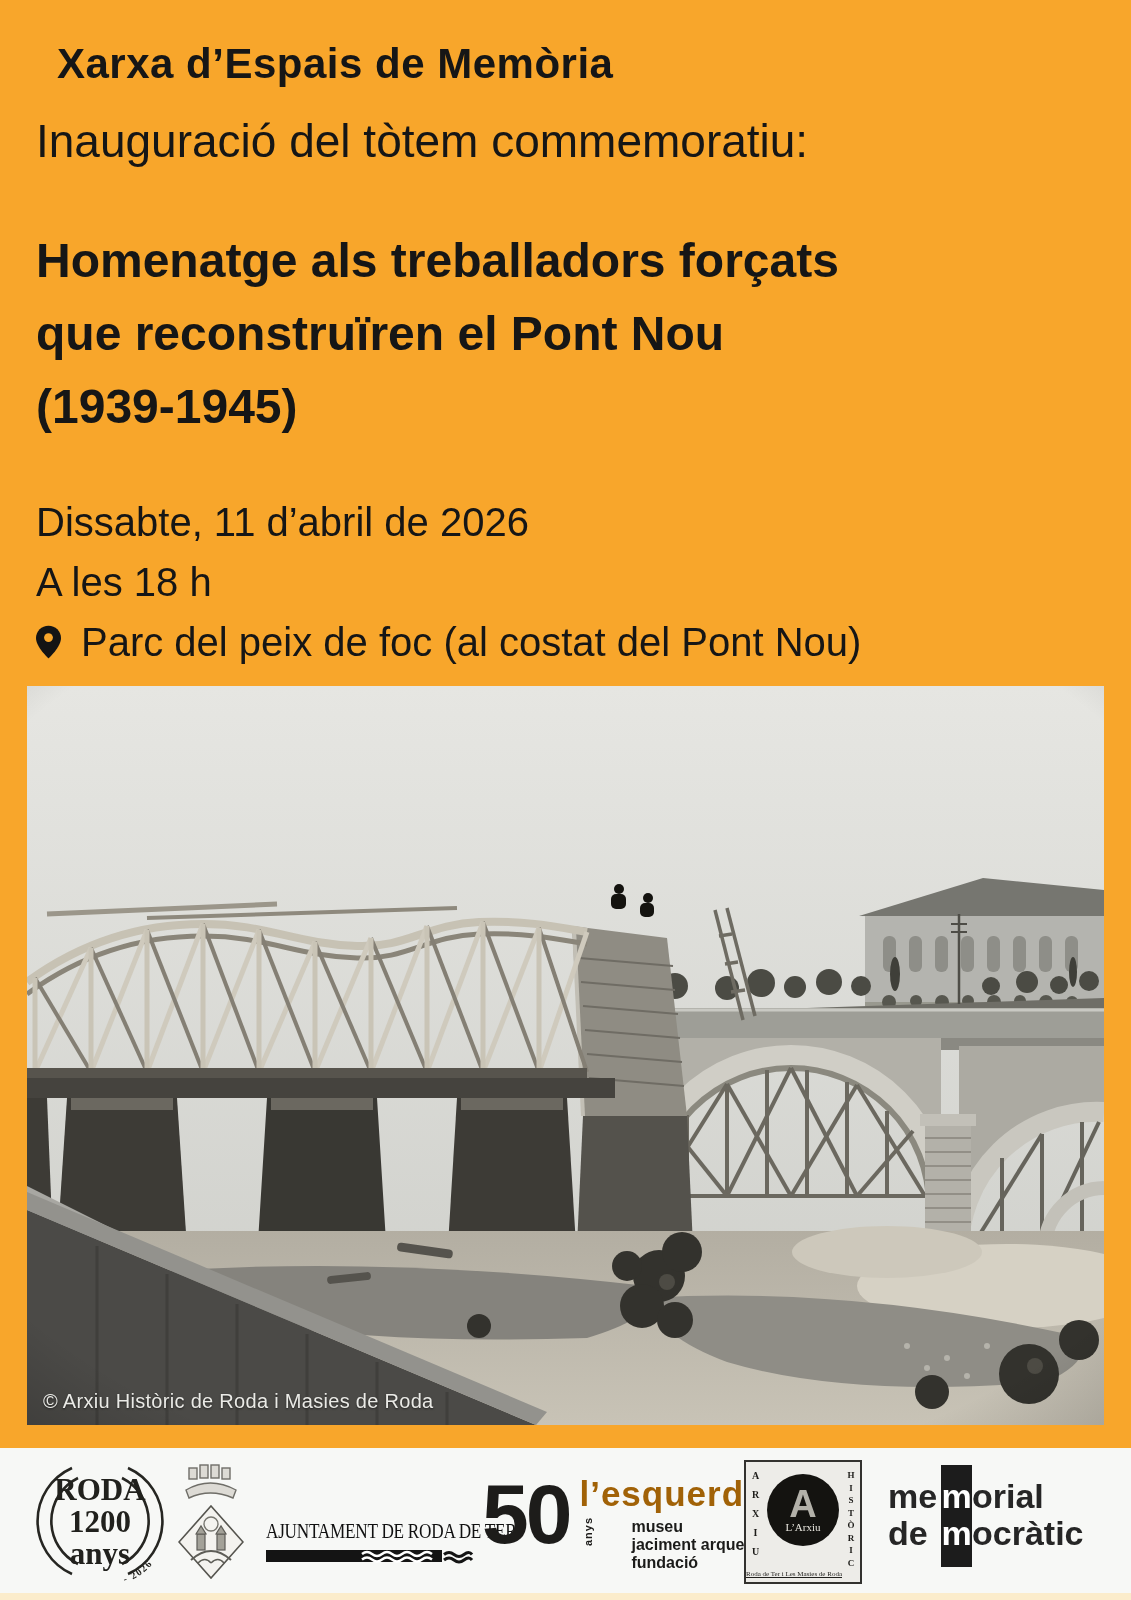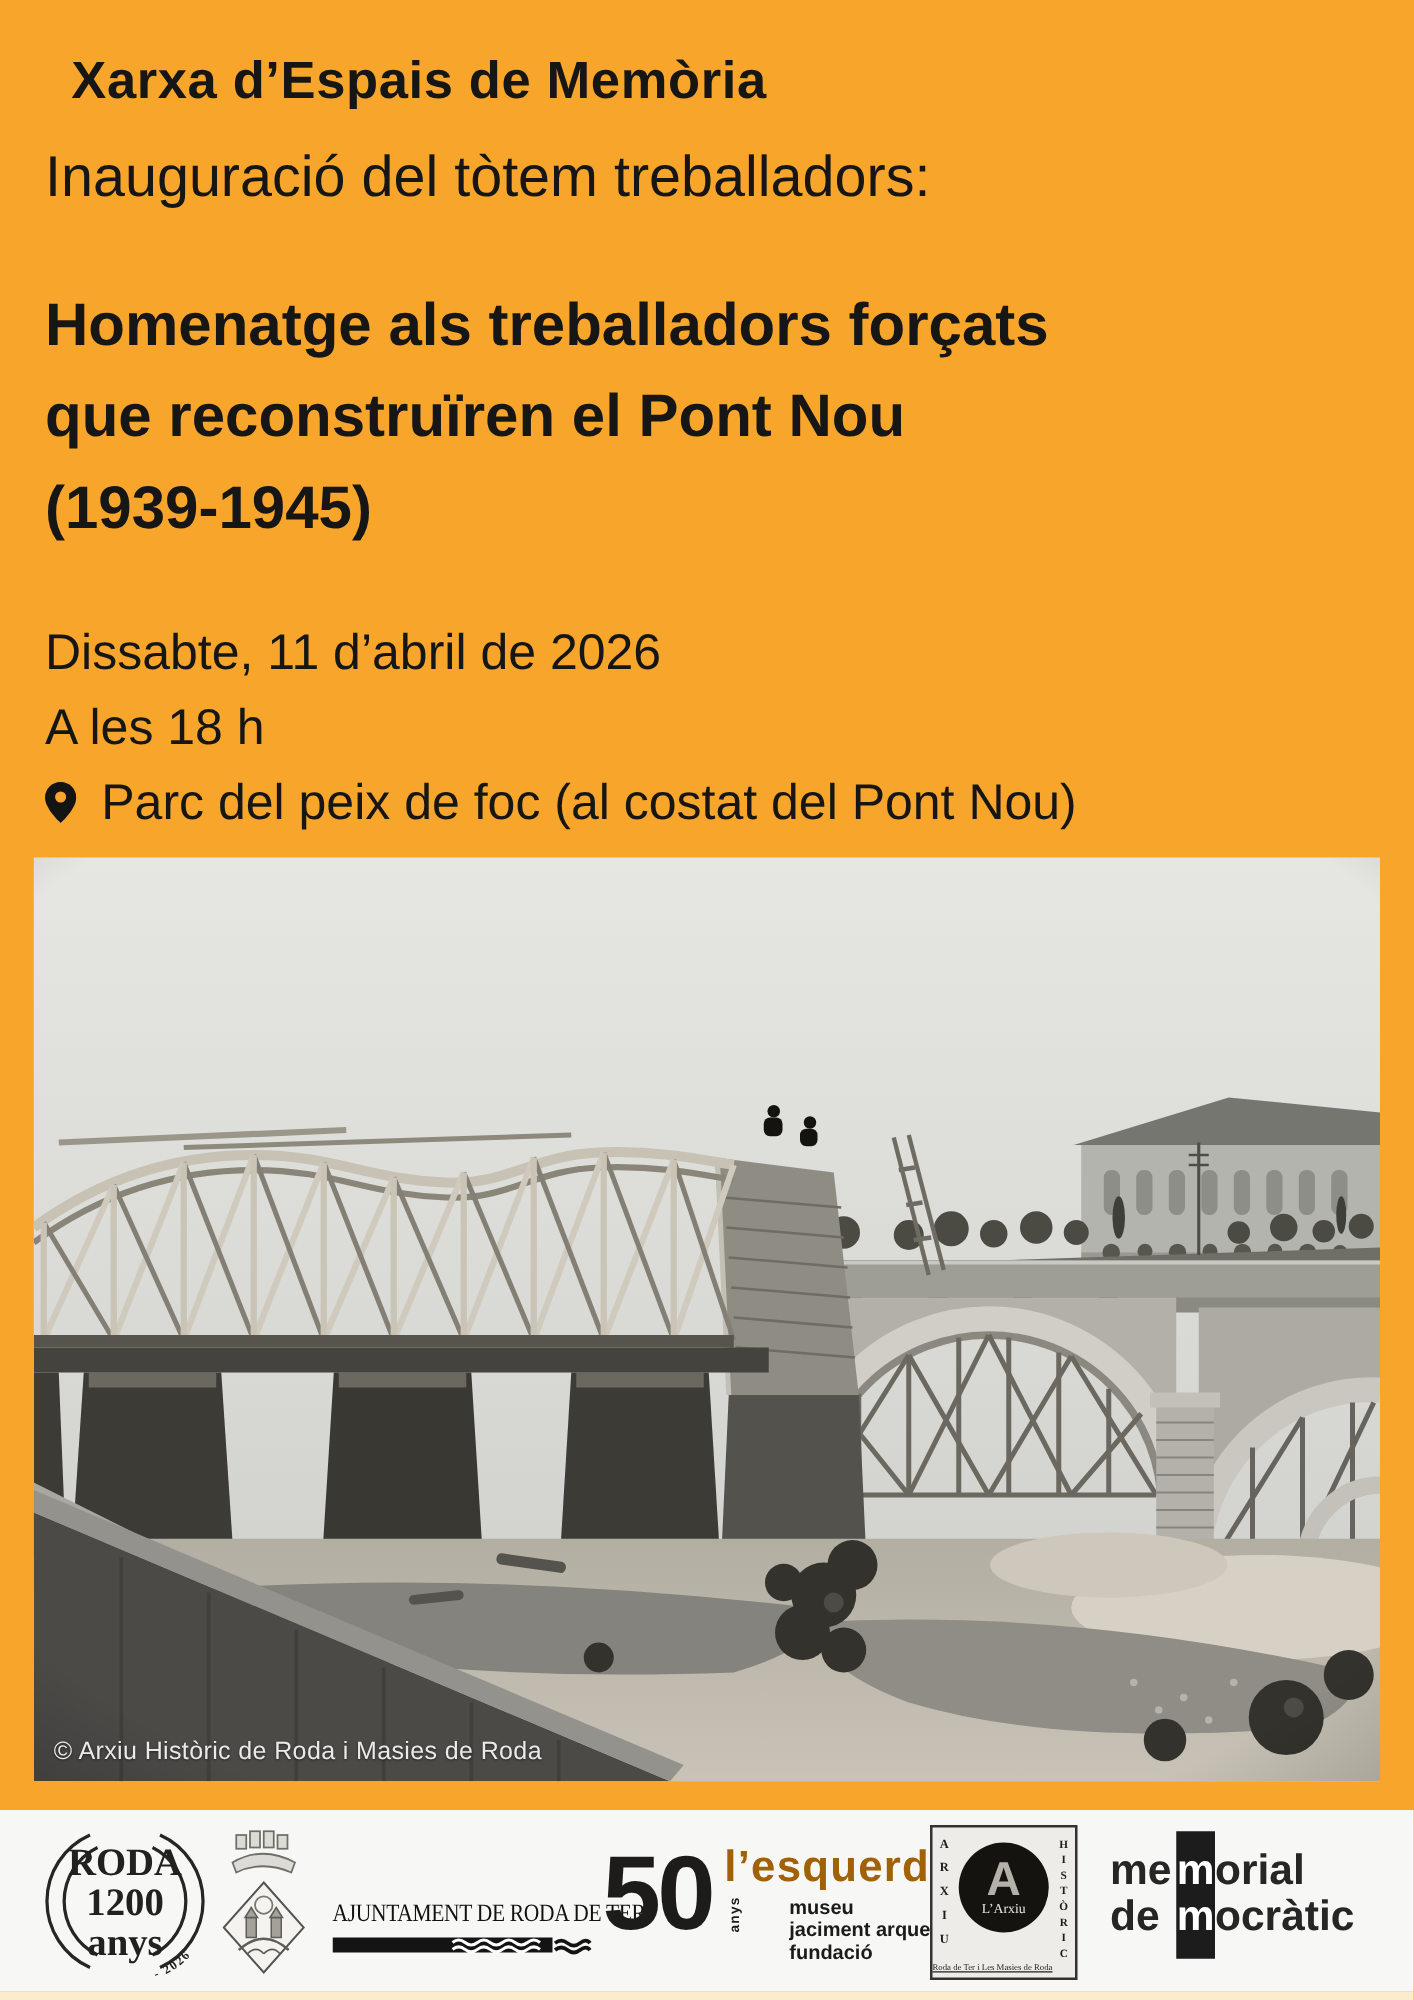--- a/index.html
+++ b/index.html
@@ -10,21 +10,21 @@
     color:#161616;
   }
   
   .brand{position:absolute;left:57px;top:40px;font-size:42px;font-weight:bold;letter-spacing:.5px;white-space:nowrap;}
   .subtitle{position:absolute;left:36px;top:114px;font-size:46px;font-weight:400;white-space:nowrap;}
   .title{position:absolute;left:36px;top:224px;font-size:48px;font-weight:bold;line-height:73px;}
   .event{position:absolute;left:36px;top:492px;font-size:40px;font-weight:400;line-height:60px;}
   .loc-row{display:flex;align-items:center;gap:20px;}
   .pin{width:25px;height:34px;display:inline-block;flex:0 0 auto;}
   
-  .photo{position:absolute;left:27px;top:686px;width:1077px;height:739px;background:#cfcfcb;}
+  .photo{position:absolute;left:27px;top:686px;width:1077px;height:739px;background:#cfcfcb;border-radius:24px;}
   .photo svg{display:block;width:1077px;height:739px;}
   .credit{position:absolute;left:16px;bottom:12px;font-size:20px;color:#eaeae6;letter-spacing:.3px;
           text-shadow:0 1px 2px rgba(0,0,0,.55);}
   
   .footer{position:absolute;left:0;top:1448px;width:1131px;height:145px;background:#f7f8f6;}
   .strip{position:absolute;left:0;top:1593px;width:1131px;height:7px;background:#fbeccb;}
   
   .logo-roda{position:absolute;left:36px;top:6px;width:140px;height:134px;}
   
   .logo-ajunt{position:absolute;left:178px;top:14px;display:flex;align-items:center;gap:22px;}
@@ -56,21 +56,21 @@
   .mdm{position:absolute;left:888px;top:30px;font-weight:bold;font-size:34px;line-height:37px;color:#262626;}
   .mdm-bar{position:absolute;left:53px;top:-13px;width:31px;height:102px;background:#1c1c1c;}
   .mdm-line{position:relative;display:flex;}
   .mdm-pre{display:inline-block;width:53px;text-align:left;}
   .mdm-m{display:inline-block;width:31px;text-align:center;color:#ffffff;}
 </style>
 </head>
 <body>
 
 <div class="brand">Xarxa d’Espais de Memòria</div>
-<div class="subtitle">Inauguració del tòtem treballadors:</div>
+<div class="subtitle">Inauguració del tòtem commemoratiu:</div>
 
 <div class="title">
   <div>Homenatge als treballadors forçats</div>
   <div>que reconstruïren el Pont Nou</div>
   <div>(1939-1945)</div>
 </div>
 
 <div class="event">
   <div>Dissabte, 11 d’abril de 2026</div>
   <div>A les 18 h</div>

